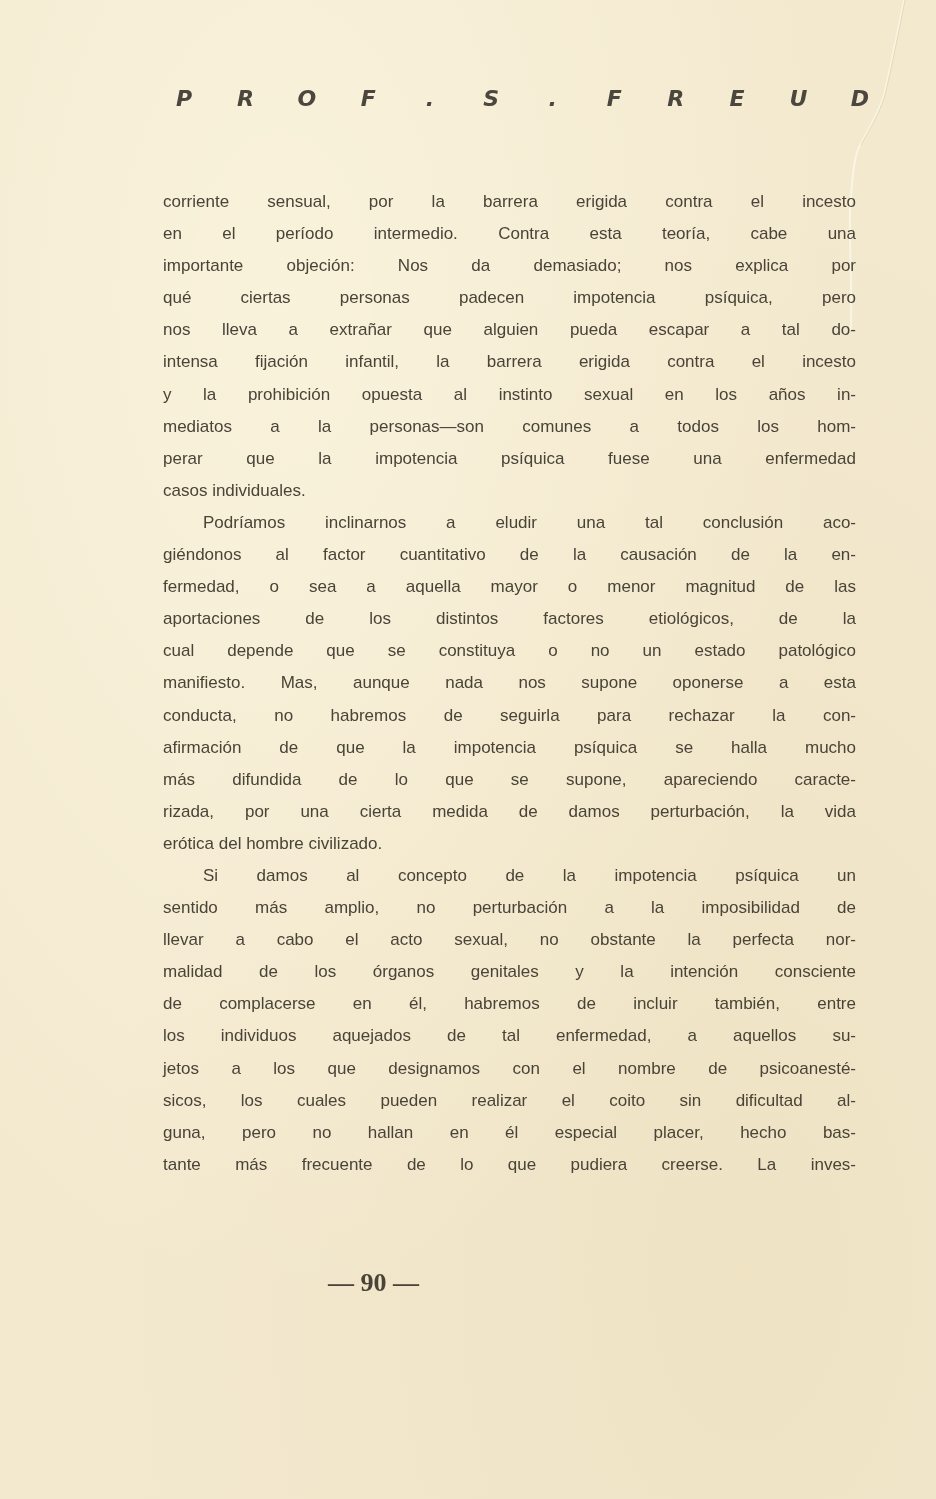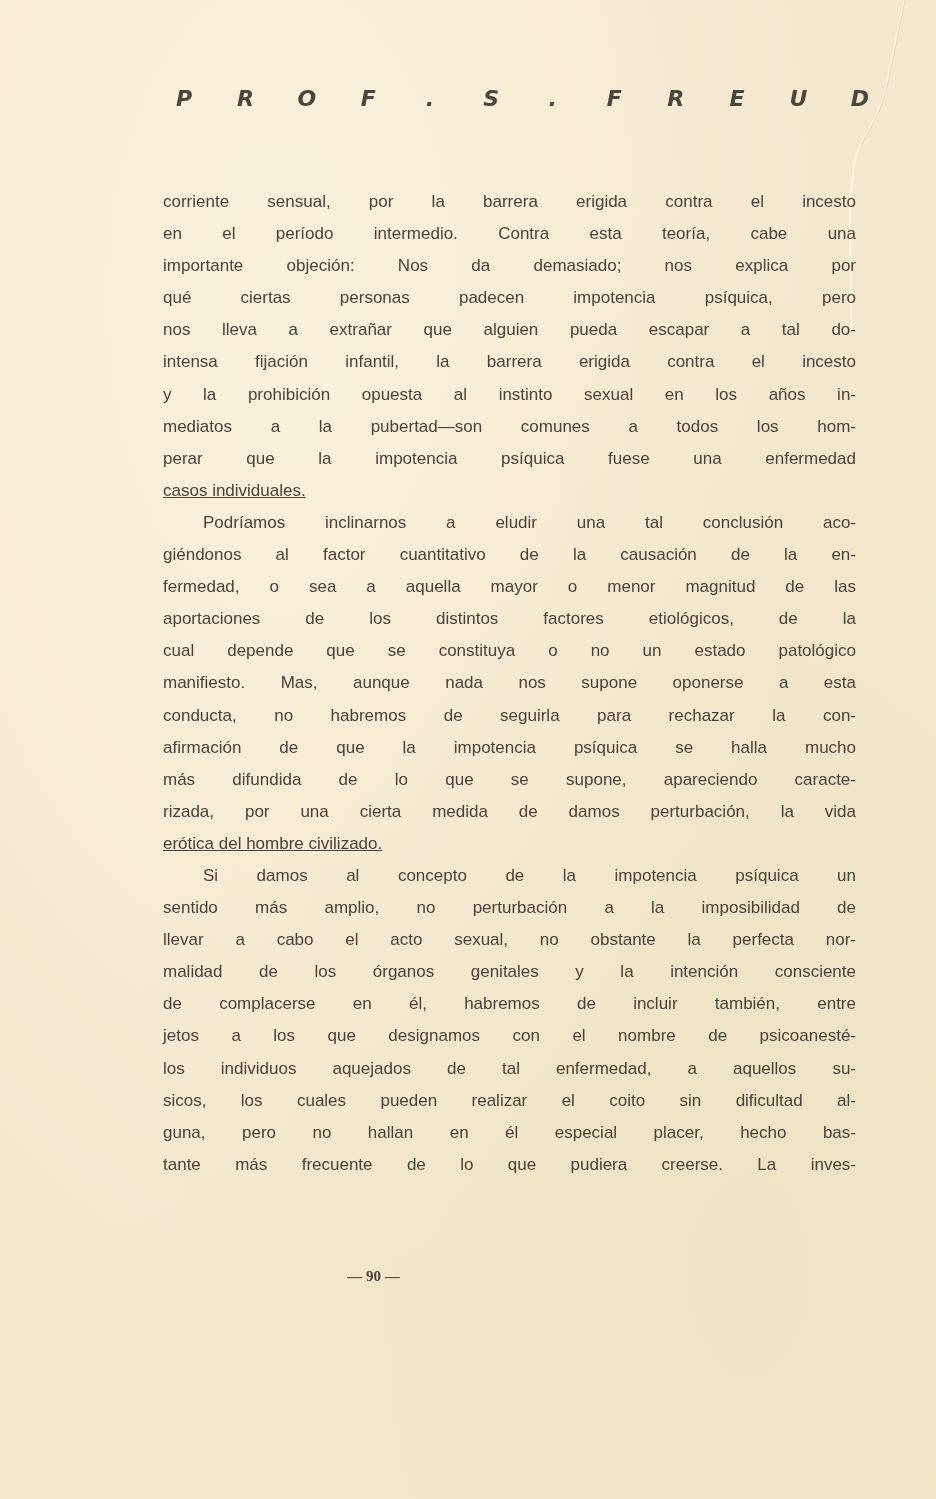--- a/index.html
+++ b/index.html
@@ -30,27 +30,27 @@
     font-family: "Liberation Sans", sans-serif;
     font-size: 17px; line-height: 32.1px;
     color: #4a4438;
     margin-top: 48px;
   }
   .line {
     display: block; white-space: nowrap;
     text-align: justify; text-align-last: justify;
     height: 32.1px;
   }
-  .line.last { text-align-last: left; text-decoration: underline; }
+  .line.last { text-align-last: left; }
   .line.indent { padding-left: 40px; }
   .folio {
     position: absolute; left: 0; width: 747px; top: 1268px;
     text-align: center;
     font-family: "Liberation Serif", serif; font-weight: bold;
-    font-size: 15px; color: #4a4438;
+    font-size: 26px; color: #4a4438;
   }
 </style>
 </head>
 <body>
 
 <div class="page">
   <svg class="crease" viewBox="0 0 60 330">
     <path d="M58 0 C50 40 44 70 38 95 C32 115 22 130 14 145 C8 155 6 180 4 210 C3 240 6 270 5 330" stroke="#fbf6e6" stroke-width="2" fill="none" opacity="0.9"></path>
     <path d="M59 0 C51 40 45 70 39 95 C33 115 23 130 15 145" stroke="#d9c9a2" stroke-width="1" fill="none" opacity="0.6"></path>
   </svg>
@@ -71,40 +71,40 @@
     </div>
 
   <div class="body-text" id="body">
       <span class="line">corriente sensual, por la barrera erigida contra el incesto</span>
       <span class="line">en el período intermedio. Contra esta teoría, cabe una</span>
       <span class="line">importante objeción: Nos da demasiado; nos explica por</span>
       <span class="line">qué ciertas personas padecen impotencia psíquica, pero</span>
       <span class="line">nos lleva a extrañar que alguien pueda escapar a tal do-</span>
       <span class="line">intensa fijación infantil, la barrera erigida contra el incesto</span>
       <span class="line">y la prohibición opuesta al instinto sexual en los años in-</span>
-      <span class="line">mediatos a la pubertad—son comunes a todos los hom-</span>
+      <span class="line">mediatos a la personas—son comunes a todos los hom-</span>
       <span class="line">perar que la impotencia psíquica fuese una enfermedad</span>
       <span class="line last">casos individuales.</span>
       <span class="line indent">Podríamos inclinarnos a eludir una tal conclusión aco-</span>
       <span class="line">giéndonos al factor cuantitativo de la causación de la en-</span>
       <span class="line">fermedad, o sea a aquella mayor o menor magnitud de las</span>
       <span class="line">aportaciones de los distintos factores etiológicos, de la</span>
       <span class="line">cual depende que se constituya o no un estado patológico</span>
       <span class="line">manifiesto. Mas, aunque nada nos supone oponerse a esta</span>
       <span class="line">conducta, no habremos de seguirla para rechazar la con-</span>
       <span class="line">afirmación de que la impotencia psíquica se halla mucho</span>
       <span class="line">más difundida de lo que se supone, apareciendo caracte-</span>
       <span class="line">rizada, por una cierta medida de damos perturbación, la vida</span>
       <span class="line last">erótica del hombre civilizado.</span>
       <span class="line indent">Si damos al concepto de la impotencia psíquica un</span>
       <span class="line">sentido más amplio, no perturbación a la imposibilidad de</span>
       <span class="line">llevar a cabo el acto sexual, no obstante la perfecta nor-</span>
       <span class="line">malidad de los órganos genitales y la intención consciente</span>
       <span class="line">de complacerse en él, habremos de incluir también, entre</span>
+      <span class="line">los individuos aquejados de tal enfermedad, a aquellos su-</span>
       <span class="line">jetos a los que designamos con el nombre de psicoanesté-</span>
-      <span class="line">los individuos aquejados de tal enfermedad, a aquellos su-</span>
       <span class="line">sicos, los cuales pueden realizar el coito sin dificultad al-</span>
       <span class="line">guna, pero no hallan en él especial placer, hecho bas-</span>
       <span class="line">tante más frecuente de lo que pudiera creerse. La inves-</span>
     </div>
 
   <div class="folio">— 90 —</div>
 </div>
 
 </body></html>

